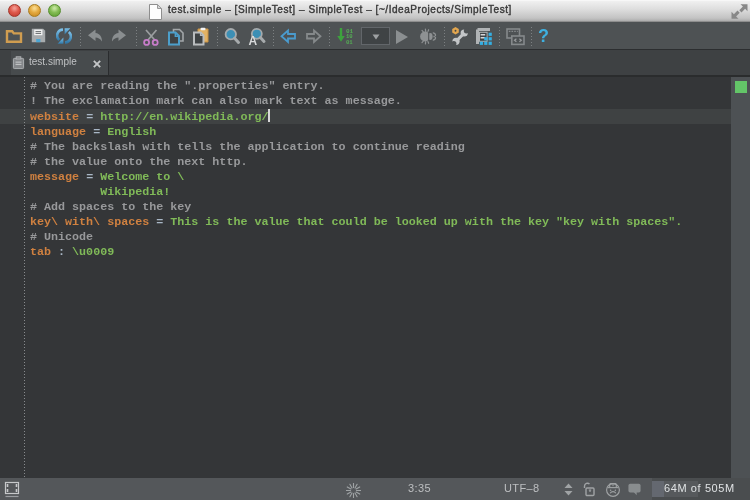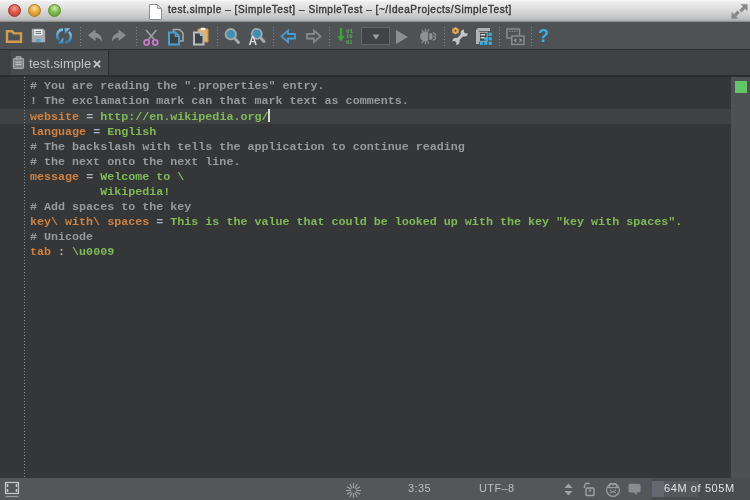--- a/index.html
+++ b/index.html
@@ -9,21 +9,21 @@
   .light{width:13px;height:13px;border-radius:50%;top:4px;}
   #title-text{top:4px;left:168px;font-size:10px;color:#3a3a3a;letter-spacing:0.55px;-webkit-text-stroke:0.4px #3a3a3a;}
   
   #toolbar{left:0;top:22px;width:750px;height:28px;background:#4e5254;}
   #toolbar-border{left:0;top:49px;width:750px;height:1px;background:#2c2e30;}
   .tsep{top:27px;width:1px;height:20px;background-image:repeating-linear-gradient(#7c8082 0 1px,transparent 1px 3px);}
   
   #tabbar{left:0;top:50px;width:750px;height:25px;background:#3e4143;}
   #tab{left:11px;top:51px;width:98px;height:24px;background:#474b4d;border-right:1px solid #2a2c2e;box-sizing:border-box;}
   #tabbar-border{left:0;top:75px;width:750px;height:2px;background:#2a2c2d;}
-  #tabname{left:29px;top:56px;font-size:13px;color:#c0c2c4;}
+  #tabname{left:29px;top:56px;font-size:10px;color:#c0c2c4;}
   
   #editor{left:0;top:77px;width:750px;height:401px;background:#343638;}
   #gutterline{left:24px;top:77px;width:1px;height:401px;background-image:repeating-linear-gradient(#888b8d 0 1px,transparent 1px 3px);}
   #curline{left:0;top:109px;width:731px;height:15px;background:#3f4243;}
   #scrollcol{left:731px;top:77px;width:19px;height:401px;background:#4d5154;}
   #greensq{left:735px;top:81px;width:12px;height:12px;background:#63c568;}
   #code{left:30px;top:79px;font-family:"Liberation Mono",monospace;font-weight:bold;font-size:11.7px;line-height:15px;white-space:pre;color:#a9b7c6;}
   .cm{color:#98999b;}
   .k{color:#d08140;}
   .s{color:#a9b7c6;}
@@ -212,39 +212,39 @@
   <svg class="abs" style="left:92px;top:59px" width="10" height="10" viewBox="0 0 11 11">
     <path d="M2 2 L9 9 M9 2 L2 9" stroke="#c4c6c8" stroke-width="2"></path>
   </svg>
 
   <div id="editor" class="abs"></div>
   <div id="curline" class="abs"></div>
   <div id="gutterline" class="abs"></div>
   <div id="scrollcol" class="abs"></div>
   <div id="greensq" class="abs"></div>
   <div id="code" class="abs"><span class="cm"># You are reading the ".properties" entry.</span>
-<span class="cm">! The exclamation mark can that mark text as comments.</span>
+<span class="cm">! The exclamation mark can also mark text as message.</span>
 <span class="k">website</span> <span class="s">=</span> <span class="v">http://en.wikipedia.org/</span><span id="caret"></span>
 <span class="k">language</span> <span class="s">=</span> <span class="v">English</span>
 <span class="cm"># The backslash with tells the application to continue reading</span>
-<span class="cm"># the next onto the next line.</span>
+<span class="cm"># the value onto the next http.</span>
 <span class="k">message</span> <span class="s">=</span> <span class="v">Welcome to \</span>
 <span class="v">          Wikipedia!</span>
 <span class="cm"># Add spaces to the key</span>
 <span class="k">key\ with\ spaces</span> <span class="s">=</span> <span class="v">This is the value that could be looked up with the key "key with spaces".</span>
 <span class="cm"># Unicode</span>
 <span class="k">tab</span> <span class="s">:</span> <span class="v">\u0009</span></div>
 
   <div id="statusbar" class="abs"></div>
   <div id="membox" class="abs"></div>
   <div id="membar" class="abs"></div>
   <div class="abs" style="left:652px;top:481px;width:12px;height:16px;background:#646870;"></div>
   <div id="memtext" class="abs">64M of 505M</div>
   <div class="abs st" style="left:408px;">3:35</div>
-  <div class="abs st" style="left:479px;text-align:right;">UTF–8</div>
+  <div class="abs st" style="left:504px;text-align:right;">UTF–8</div>
 
   <svg class="abs" style="left:4px;top:481px" width="16" height="17" viewBox="0 0 16 17">
     <rect x="1.5" y="1.5" width="13" height="11" fill="none" stroke="#c6c8ca" stroke-width="1.2"></rect>
     <path d="M3.5 3 v3 M3.5 8 v3 M12.5 3 v3 M12.5 8 v3" stroke="#c6c8ca" stroke-width="1.6"></path>
     <path d="M1.5 15.5 h13" stroke="#9a9da0" stroke-width="1.2"></path>
   </svg>
 
   <svg class="abs" style="left:346px;top:483px" width="15" height="15" viewBox="0 0 15 15">
     <path d="M7.50 4.50 L7.50 0.30 M9.00 4.90 L11.10 1.26 M10.10 6.00 L13.74 3.90 M10.50 7.50 L14.70 7.50 M10.10 9.00 L13.74 11.10 M9.00 10.10 L11.10 13.74 M7.50 10.50 L7.50 14.70 M6.00 10.10 L3.90 13.74 M4.90 9.00 L1.26 11.10 M4.50 7.50 L0.30 7.50 M4.90 6.00 L1.26 3.90 M6.00 4.90 L3.90 1.26" stroke="#9fa3a5" stroke-width="1.1" stroke-linecap="round"></path>
   </svg>

